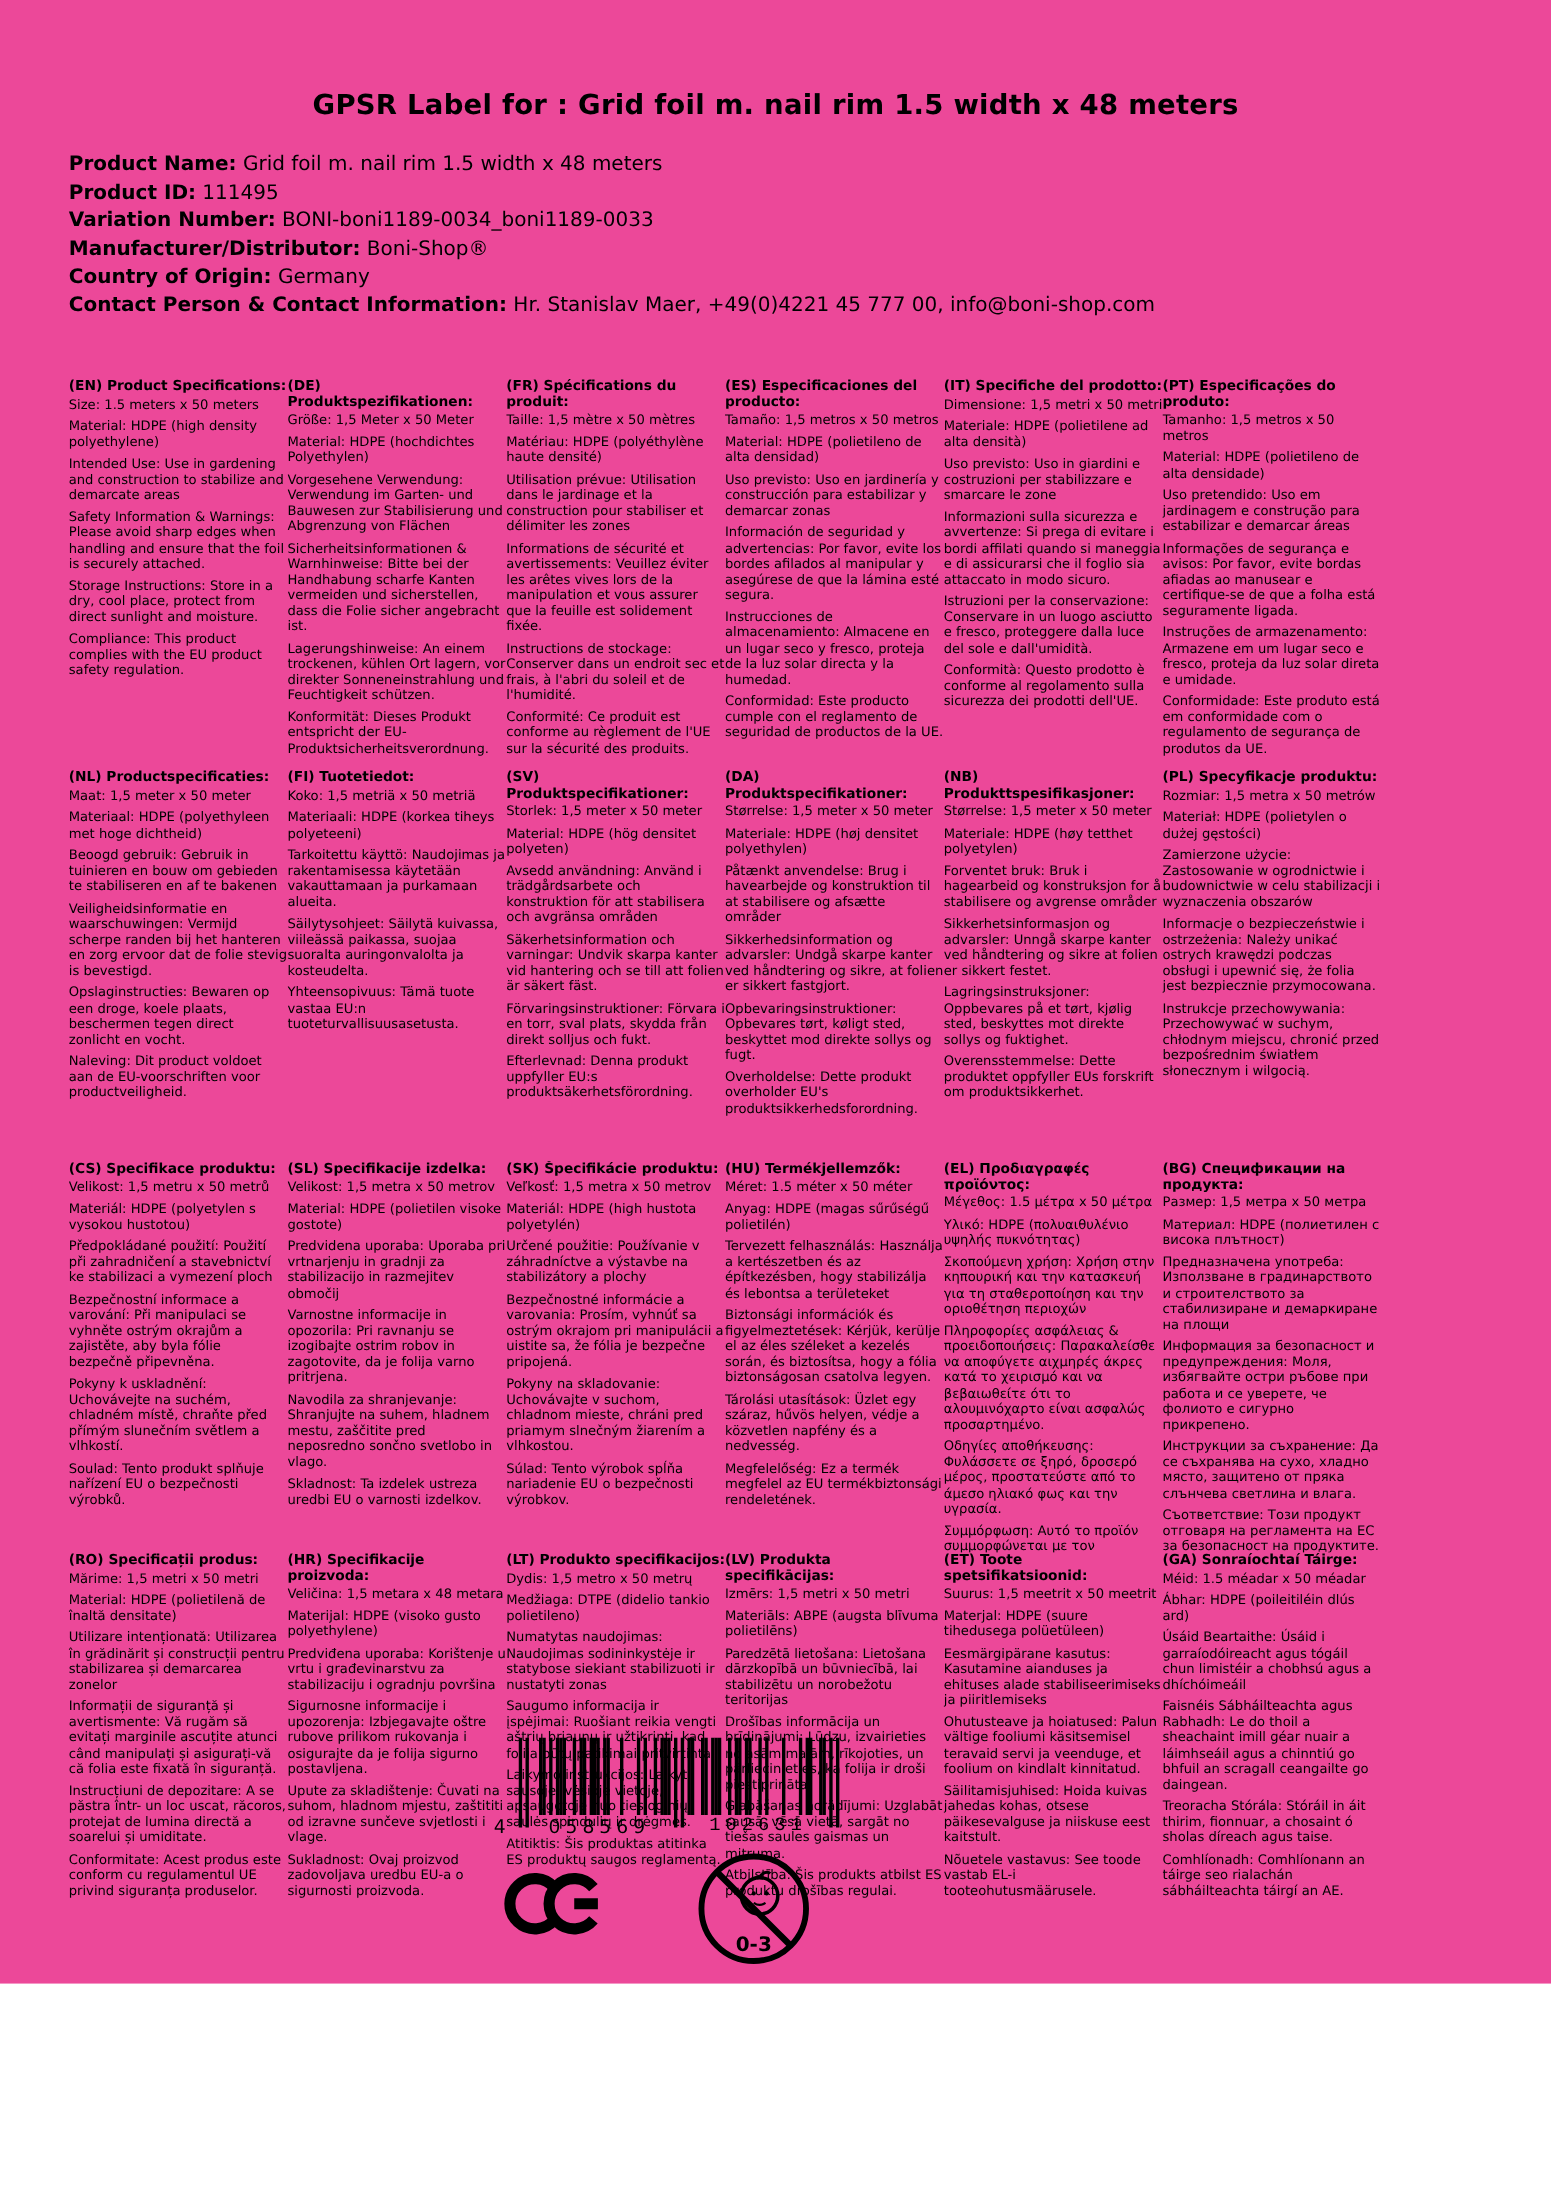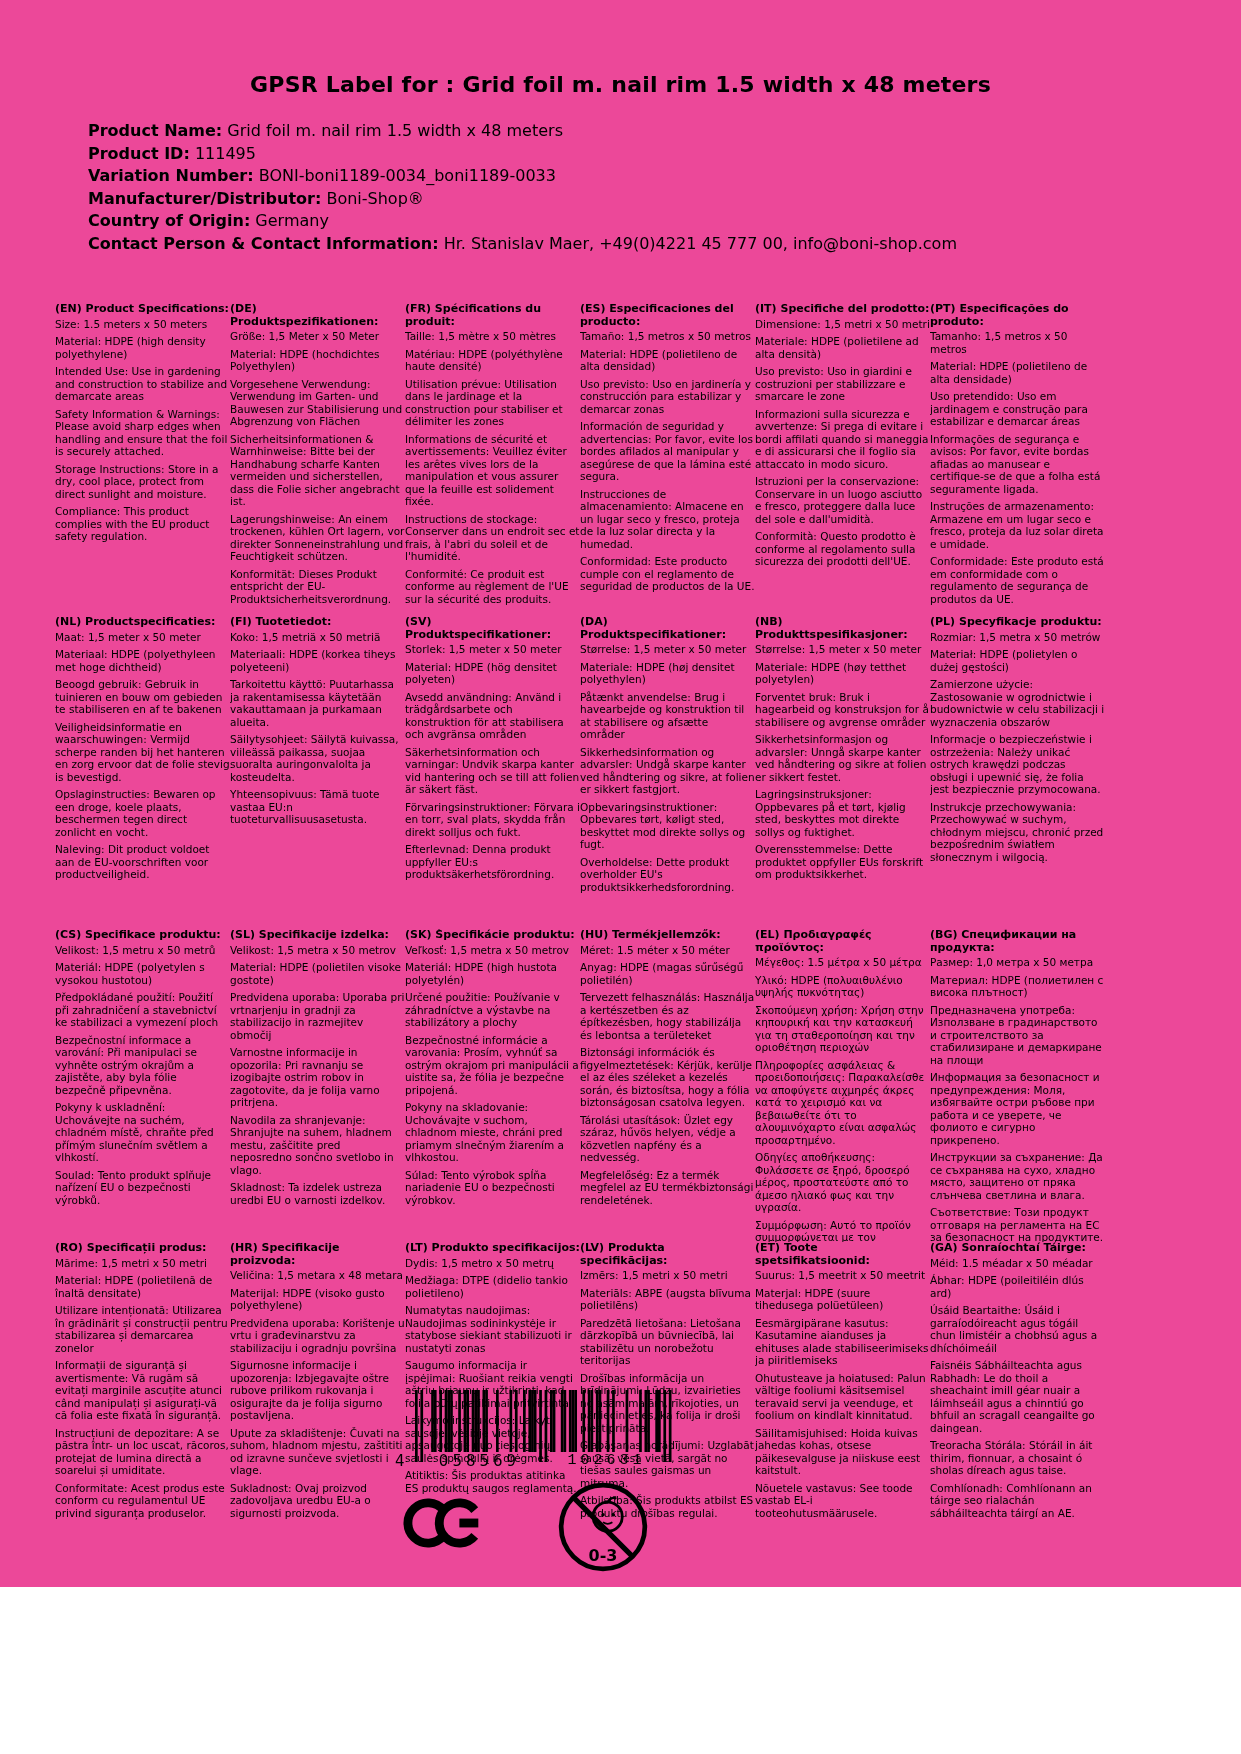--- a/index.html
+++ b/index.html
@@ -1,21 +1,21 @@
 <!DOCTYPE html>
 <html><head>
 <meta charset="utf-8">
 <style>
   html,body{margin:0;padding:0;background:#fff;}
   .page{position:relative;width:1241px;height:1587px;background:#ec4899;color:#000;
         font-family:"DejaVu Sans","Liberation Sans",sans-serif;overflow:hidden;}
   .title{position:absolute;top:72px;left:0;width:100%;text-align:center;
          font-size:22px;font-weight:bold;letter-spacing:0.2px;}
   .product-info{position:absolute;left:55px;top:120px;font-size:16px;line-height:22.5px;}
-  .pi-label{font-weight:bold;margin-left:33px;}
+  .pi-label{font-weight:bold;}
   .pi-value{font-weight:normal;}
   .lang-grid{position:absolute;left:55px;top:303px;display:grid;
              grid-template-columns:repeat(6,175px);grid-auto-rows:313px;}
   .lang-block{font-size:10.5px;line-height:12.5px;overflow:hidden;}
   .lb-heading{font-weight:bold;font-size:11px;margin-bottom:2px;}
   .lb-para{margin-bottom:5px;}
   .barcode{position:absolute;left:395px;top:1390px;width:280px;height:86px;}
   .barcode svg{position:absolute;left:0;top:0;}
   .bc-nums{position:absolute;top:62px;left:0;width:100%;height:20px;
            font-size:15px;}
@@ -102,21 +102,21 @@
         <div class="lb-para">Materiaal: HDPE (polyethyleen met hoge dichtheid)</div>
         <div class="lb-para">Beoogd gebruik: Gebruik in tuinieren en bouw om gebieden te stabiliseren en af te bakenen</div>
         <div class="lb-para">Veiligheidsinformatie en waarschuwingen: Vermijd scherpe randen bij het hanteren en zorg ervoor dat de folie stevig is bevestigd.</div>
         <div class="lb-para">Opslaginstructies: Bewaren op een droge, koele plaats, beschermen tegen direct zonlicht en vocht.</div>
         <div class="lb-para">Naleving: Dit product voldoet aan de EU-voorschriften voor productveiligheid.</div>
       </div>
       <div class="lang-block">
         <div class="lb-heading">(FI) Tuotetiedot:</div>
         <div class="lb-para">Koko: 1,5 metriä x 50 metriä</div>
         <div class="lb-para">Materiaali: HDPE (korkea tiheys polyeteeni)</div>
-        <div class="lb-para">Tarkoitettu käyttö: Puutarhassa ja rakentamisessa käytetään vakauttamaan ja purkamaan alueita.</div>
+        <div class="lb-para">Tarkoitettu käyttö: Naudojimas ja rakentamisessa käytetään vakauttamaan ja purkamaan alueita.</div>
         <div class="lb-para">Säilytysohjeet: Säilytä kuivassa, viileässä paikassa, suojaa suoralta auringonvalolta ja kosteudelta.</div>
         <div class="lb-para">Yhteensopivuus: Tämä tuote vastaa EU:n tuoteturvallisuusasetusta.</div>
       </div>
       <div class="lang-block">
         <div class="lb-heading">(SV) Produktspecifikationer:</div>
         <div class="lb-para">Storlek: 1,5 meter x 50 meter</div>
         <div class="lb-para">Material: HDPE (hög densitet polyeten)</div>
         <div class="lb-para">Avsedd användning: Använd i trädgårdsarbete och konstruktion för att stabilisera och avgränsa områden</div>
         <div class="lb-para">Säkerhetsinformation och varningar: Undvik skarpa kanter vid hantering och se till att folien är säkert fäst.</div>
         <div class="lb-para">Förvaringsinstruktioner: Förvara i en torr, sval plats, skydda från direkt solljus och fukt.</div>
@@ -188,21 +188,21 @@
         <div class="lb-heading">(EL) Προδιαγραφές προϊόντος:</div>
         <div class="lb-para">Μέγεθος: 1.5 μέτρα x 50 μέτρα</div>
         <div class="lb-para">Υλικό: HDPE (πολυαιθυλένιο υψηλής πυκνότητας)</div>
         <div class="lb-para">Σκοπούμενη χρήση: Χρήση στην κηπουρική και την κατασκευή για τη σταθεροποίηση και την οριοθέτηση περιοχών</div>
         <div class="lb-para">Πληροφορίες ασφάλειας &amp; προειδοποιήσεις: Παρακαλείσθε να αποφύγετε αιχμηρές άκρες κατά το χειρισμό και να βεβαιωθείτε ότι το αλουμινόχαρτο είναι ασφαλώς προσαρτημένο.</div>
         <div class="lb-para">Οδηγίες αποθήκευσης: Φυλάσσετε σε ξηρό, δροσερό μέρος, προστατεύστε από το άμεσο ηλιακό φως και την υγρασία.</div>
         <div class="lb-para">Συμμόρφωση: Αυτό το προϊόν συμμορφώνεται με τον κανονισμό της ΕΕ για την ασφάλεια των προϊόντων.</div>
       </div>
       <div class="lang-block">
         <div class="lb-heading">(BG) Спецификации на продукта:</div>
-        <div class="lb-para">Размер: 1,0 метра x 50 метра</div>
+        <div class="lb-para">Размер: 1,5 метра x 50 метра</div>
         <div class="lb-para">Материал: HDPE (полиетилен с висока плътност)</div>
         <div class="lb-para">Предназначена употреба: Използване в градинарството и строителството за стабилизиране и демаркиране на площи</div>
         <div class="lb-para">Информация за безопасност и предупреждения: Моля, избягвайте остри ръбове при работа и се уверете, че фолиото е сигурно прикрепено.</div>
         <div class="lb-para">Инструкции за съхранение: Да се съхранява на сухо, хладно място, защитено от пряка слънчева светлина и влага.</div>
         <div class="lb-para">Съответствие: Този продукт отговаря на регламента на ЕС за безопасност на продуктите.</div>
       </div>
       <div class="lang-block">
         <div class="lb-heading">(RO) Specificații produs:</div>
         <div class="lb-para">Mărime: 1,5 metri x 50 metri</div>
         <div class="lb-para">Material: HDPE (polietilenă de înaltă densitate)</div>

